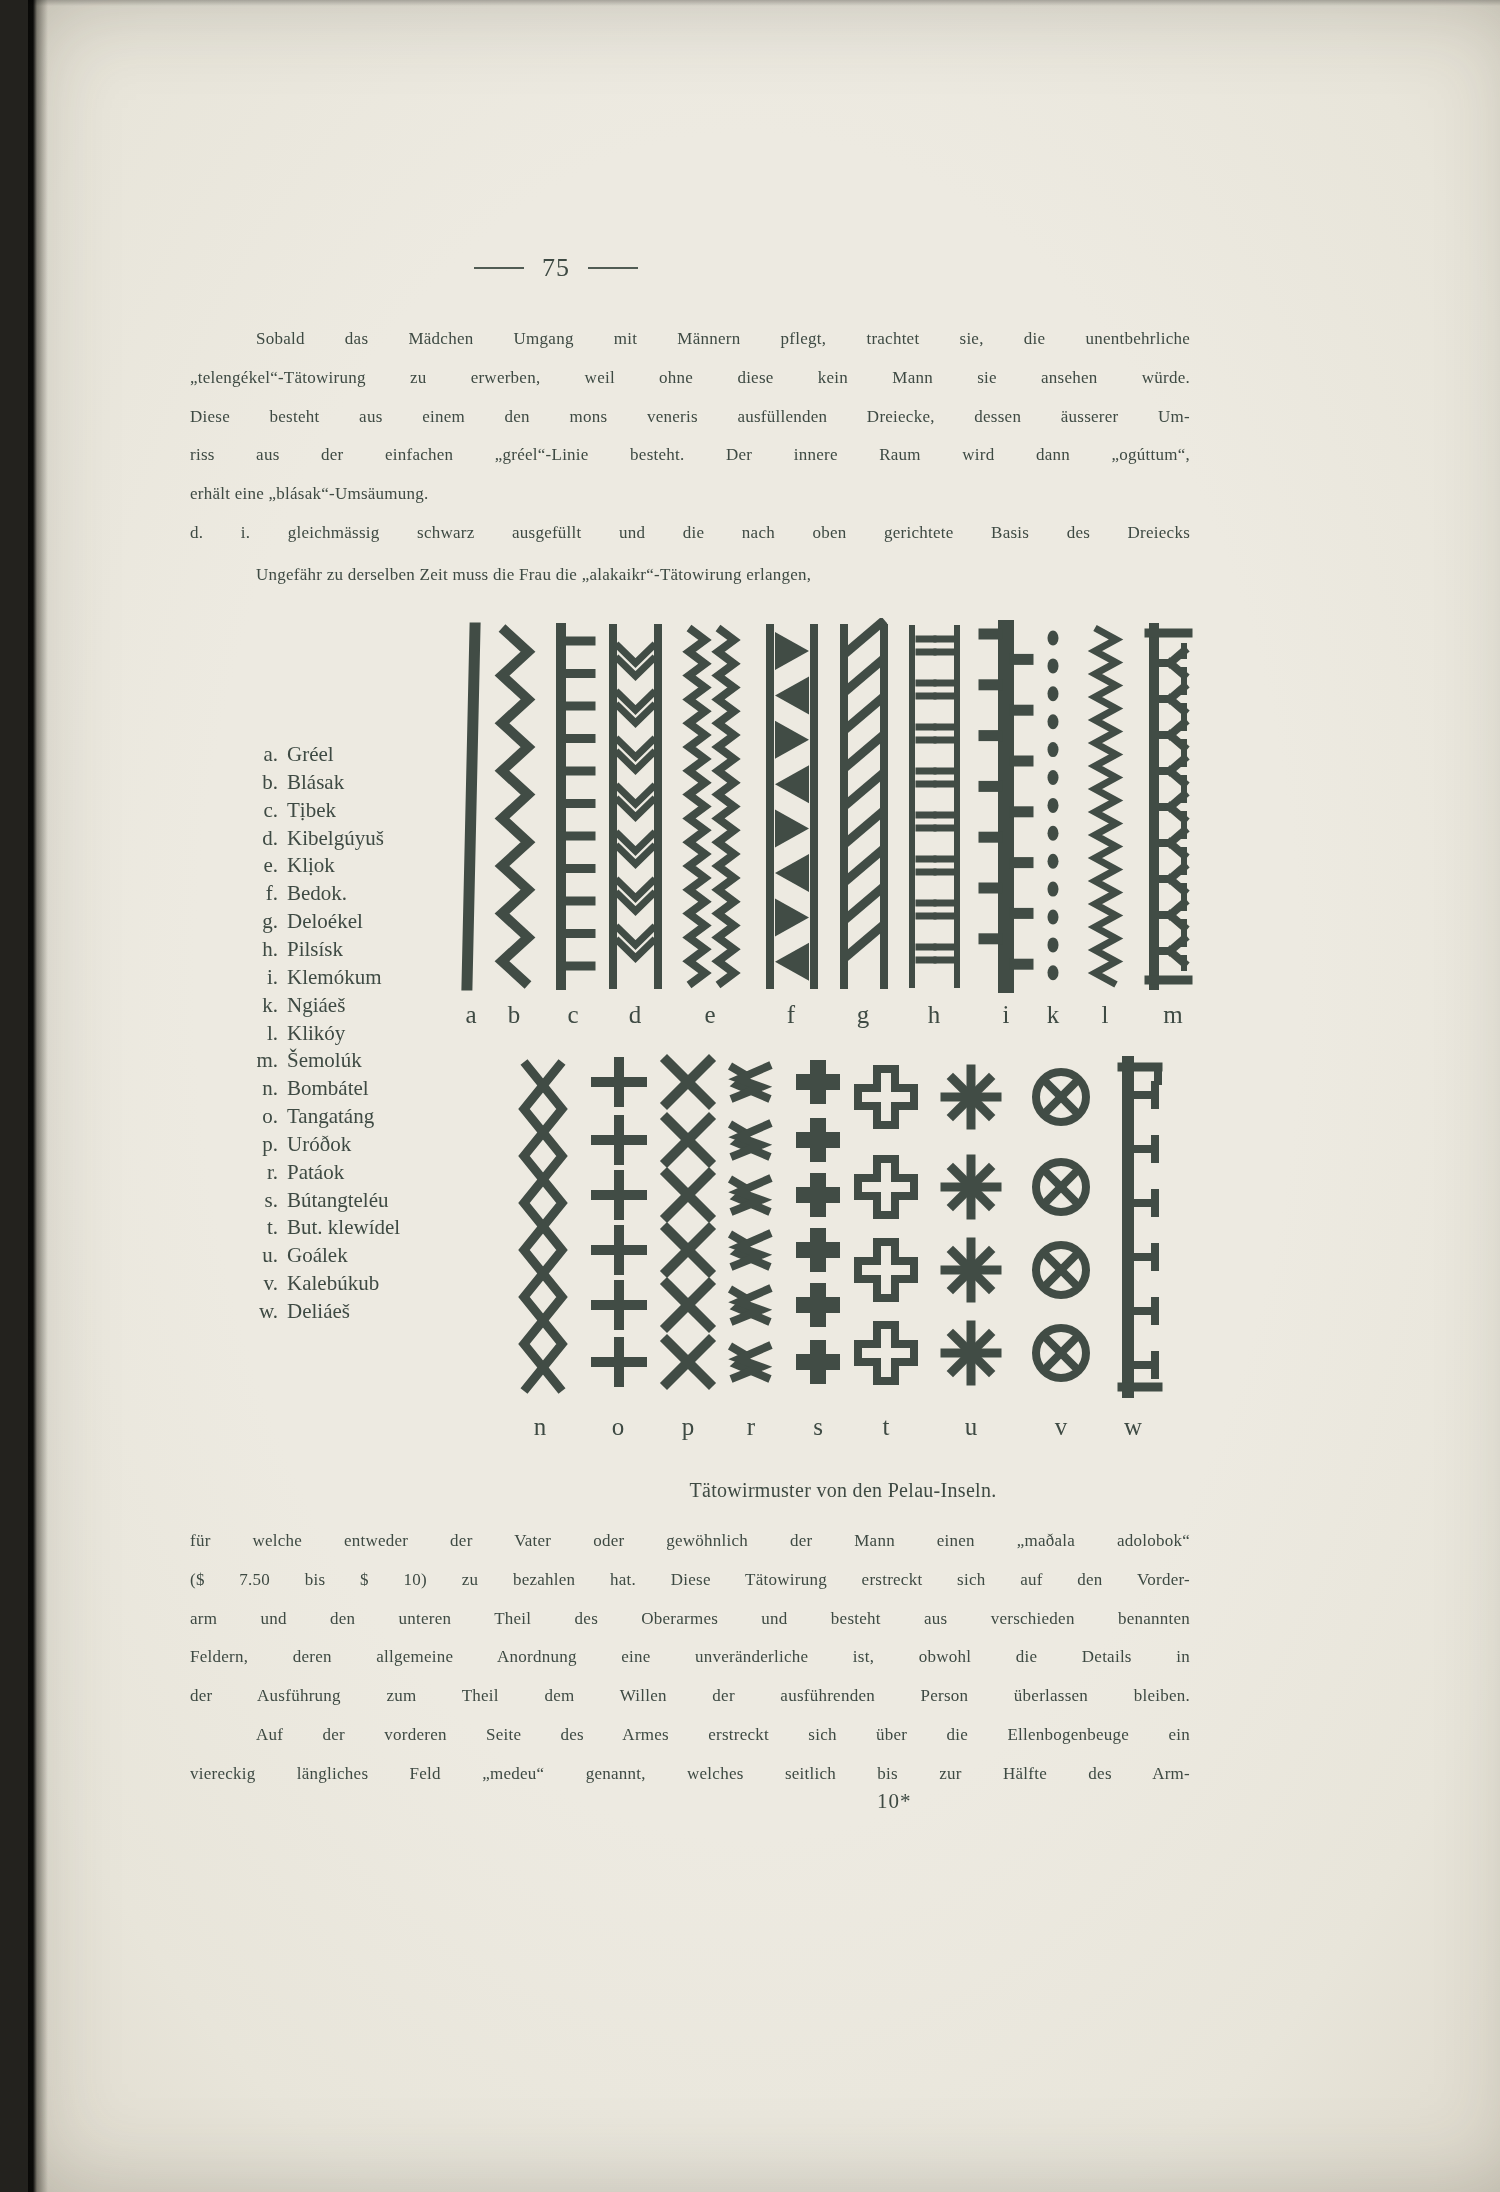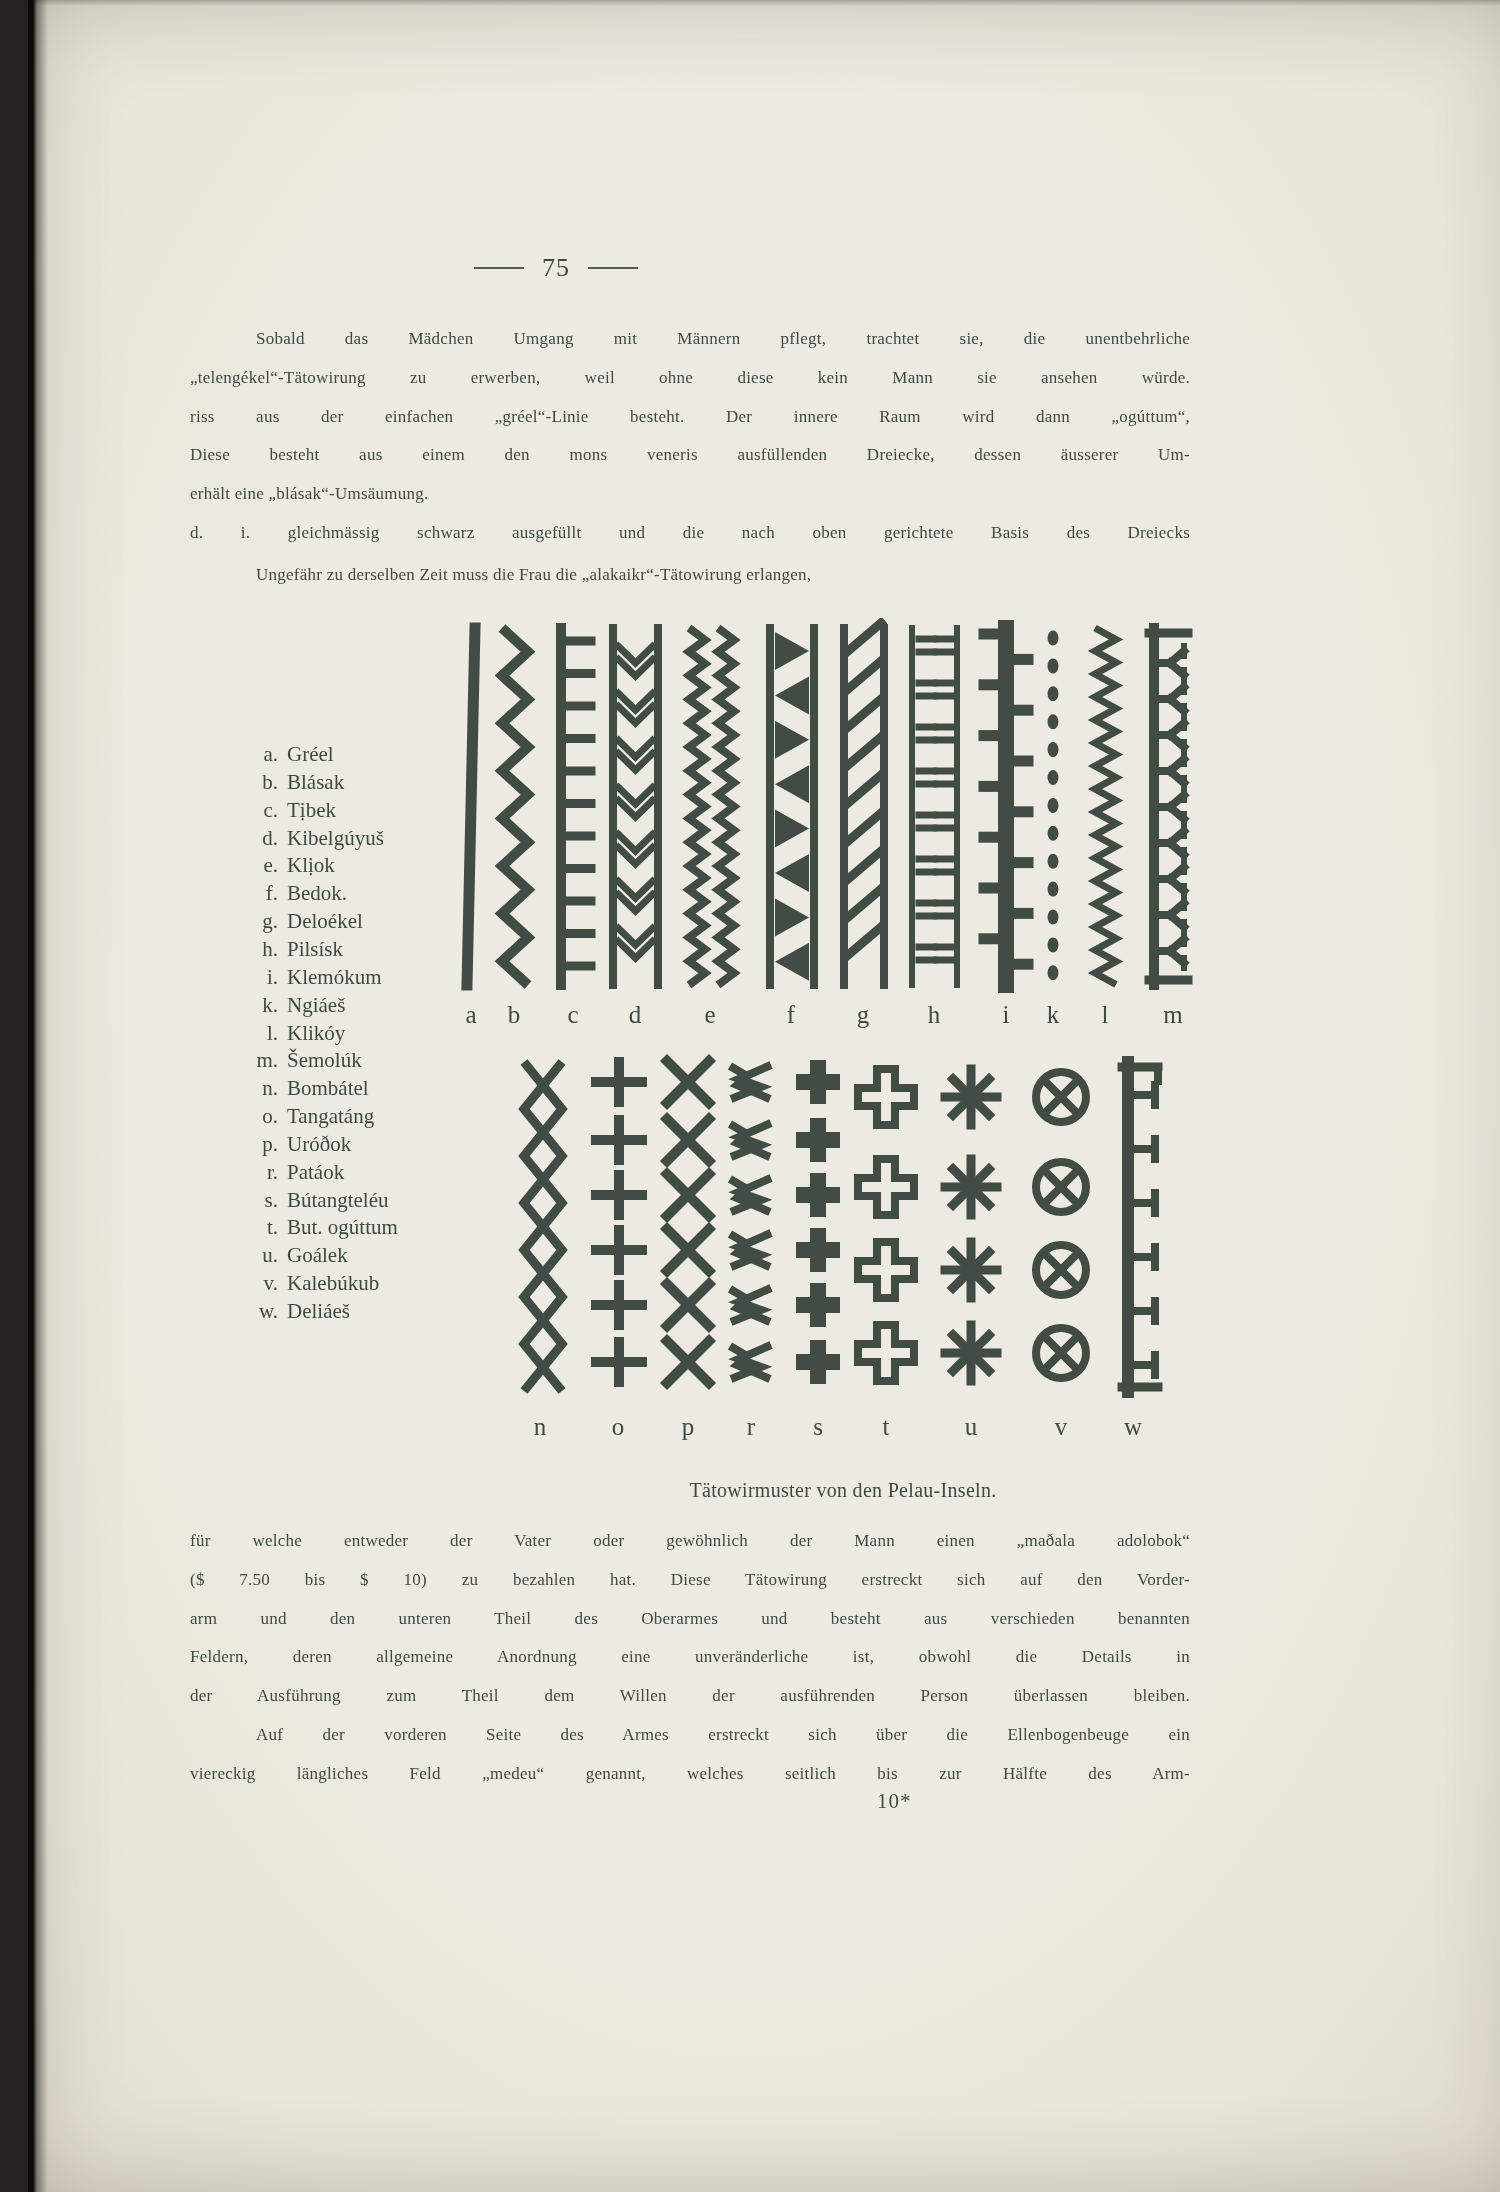--- a/index.html
+++ b/index.html
@@ -40,22 +40,22 @@
 
   <div class="pagenum">
     <span class="rule"></span>
     <span class="num">75</span>
     <span class="rule"></span>
   </div>
 
   <div id="p1" class="para" style="top:320px">
       <div class="tline ind">Sobald das Mädchen Umgang mit Männern pflegt, trachtet sie, die unentbehrliche</div>
       <div class="tline">„telengékel“-Tätowirung zu erwerben, weil ohne diese kein Mann sie ansehen würde.</div>
+      <div class="tline">Diese besteht aus einem den mons veneris ausfüllenden Dreiecke, dessen äusserer Um-</div>
       <div class="tline">riss aus der einfachen „gréel“-Linie besteht. Der innere Raum wird dann „ogúttum“,</div>
-      <div class="tline">Diese besteht aus einem den mons veneris ausfüllenden Dreiecke, dessen äusserer Um-</div>
       <div class="tline nojust">erhält eine „blásak“-Umsäumung.</div>
       <div class="tline">d. i. gleichmässig schwarz ausgefüllt und die nach oben gerichtete Basis des Dreiecks</div>
     </div>
   <div id="p2" class="para" style="top:556px">
       <div class="tline nojust ind">Ungefähr zu derselben Zeit muss die Frau die „alakaikr“-Tätowirung erlangen,</div>
     </div>
   <div id="p3" class="para" style="top:1522px">
       <div class="tline">für welche entweder der Vater oder gewöhnlich der Mann einen „maðala adolobok“</div>
       <div class="tline">($ 7.50 bis $ 10) zu bezahlen hat. Diese Tätowirung erstreckt sich auf den Vorder-</div>
       <div class="tline">arm und den unteren Theil des Oberarmes und besteht aus verschieden benannten</div>
@@ -78,21 +78,21 @@
       <div class="legend-row" style="top: 934.95px;"><span class="lkey">h.</span><span>Pilsísk</span></div>
       <div class="legend-row" style="top: 962.8px;"><span class="lkey">i.</span><span>Klemókum</span></div>
       <div class="legend-row" style="top: 990.65px;"><span class="lkey">k.</span><span>Ngiáeš</span></div>
       <div class="legend-row" style="top: 1018.5px;"><span class="lkey">l.</span><span>Klikóy</span></div>
       <div class="legend-row" style="top: 1046.35px;"><span class="lkey">m.</span><span>Šemolúk</span></div>
       <div class="legend-row" style="top: 1074.2px;"><span class="lkey">n.</span><span>Bombátel</span></div>
       <div class="legend-row" style="top: 1102.05px;"><span class="lkey">o.</span><span>Tangatáng</span></div>
       <div class="legend-row" style="top: 1129.9px;"><span class="lkey">p.</span><span>Uróðok</span></div>
       <div class="legend-row" style="top: 1157.75px;"><span class="lkey">r.</span><span>Patáok</span></div>
       <div class="legend-row" style="top: 1185.6px;"><span class="lkey">s.</span><span>Bútangteléu</span></div>
-      <div class="legend-row" style="top: 1213.45px;"><span class="lkey">t.</span><span>But. ogúttum</span></div>
+      <div class="legend-row" style="top: 1213.45px;"><span class="lkey">t.</span><span>But. klewídel</span></div>
       <div class="legend-row" style="top: 1241.3px;"><span class="lkey">u.</span><span>Goálek</span></div>
       <div class="legend-row" style="top: 1269.15px;"><span class="lkey">v.</span><span>Kalebúkub</span></div>
       <div class="legend-row" style="top: 1297px;"><span class="lkey">w.</span><span>Deliáeš</span></div>
     </div>
 
   <svg id="fig" style="position:absolute;left:420px;top:618px" width="760" height="792" viewBox="420 618 760 792">
       <line x1="447" y1="628" x2="439" y2="985" stroke="#414c45" stroke-width="11" stroke-linecap="square"></line>
       <polyline points="474,628 500,651.8 474,675.6 500,699.4 474,723.2 500,747 474,770.8 500,794.6 474,818.4 500,842.2 474,866 500,889.8 474,913.6 500,937.4000000000001 474,961.2 500,985" fill="none" stroke="#414c45" stroke-width="10"></polyline>
       <line x1="533" y1="628" x2="533" y2="985" stroke="#414c45" stroke-width="10" stroke-linecap="square"></line>
       <line x1="533" y1="641" x2="563" y2="641" stroke="#414c45" stroke-width="9" stroke-linecap="square"></line>

